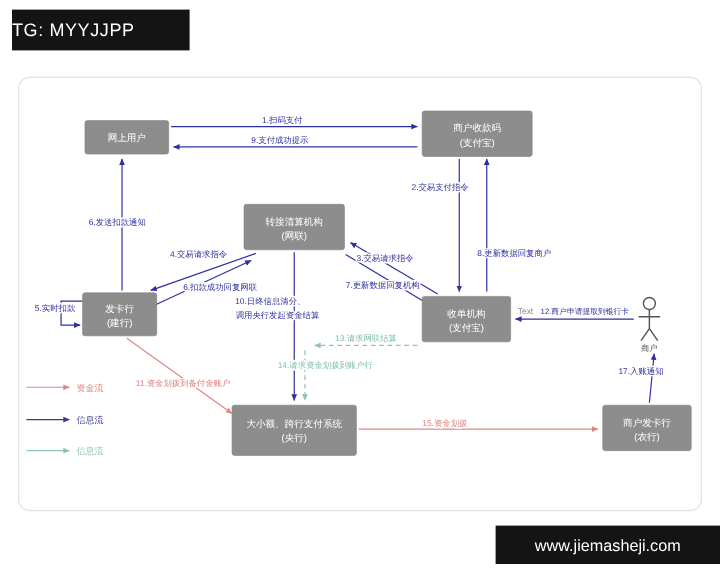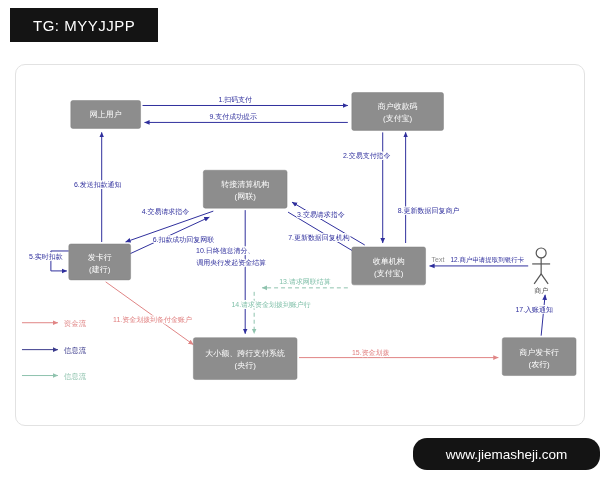--- a/index.html
+++ b/index.html
@@ -14,29 +14,28 @@
     position:absolute;
     background:#141414;
     color:#ffffff;
     display:flex;
     align-items:center;
   }
   .header-badge {
     left:10px; top:8px;
     width:148px; height:34px;
     font-size:15px;
-    padding-left:23px;
+    padding-left:0;
     letter-spacing:0.5px;
   }
   .footer-badge {
     left:413px; top:438px;
     width:187px; height:32px;
     font-size:13.5px;
     justify-content:center;
-    border-radius:14px;
   }
   .panel {
     position:absolute;
     left:15px; top:64px;
     width:570px; height:362px;
     background:#ffffff;
     border:1px solid #e2e2e2;
     border-radius:10px;
   }
   svg { display:block; }

